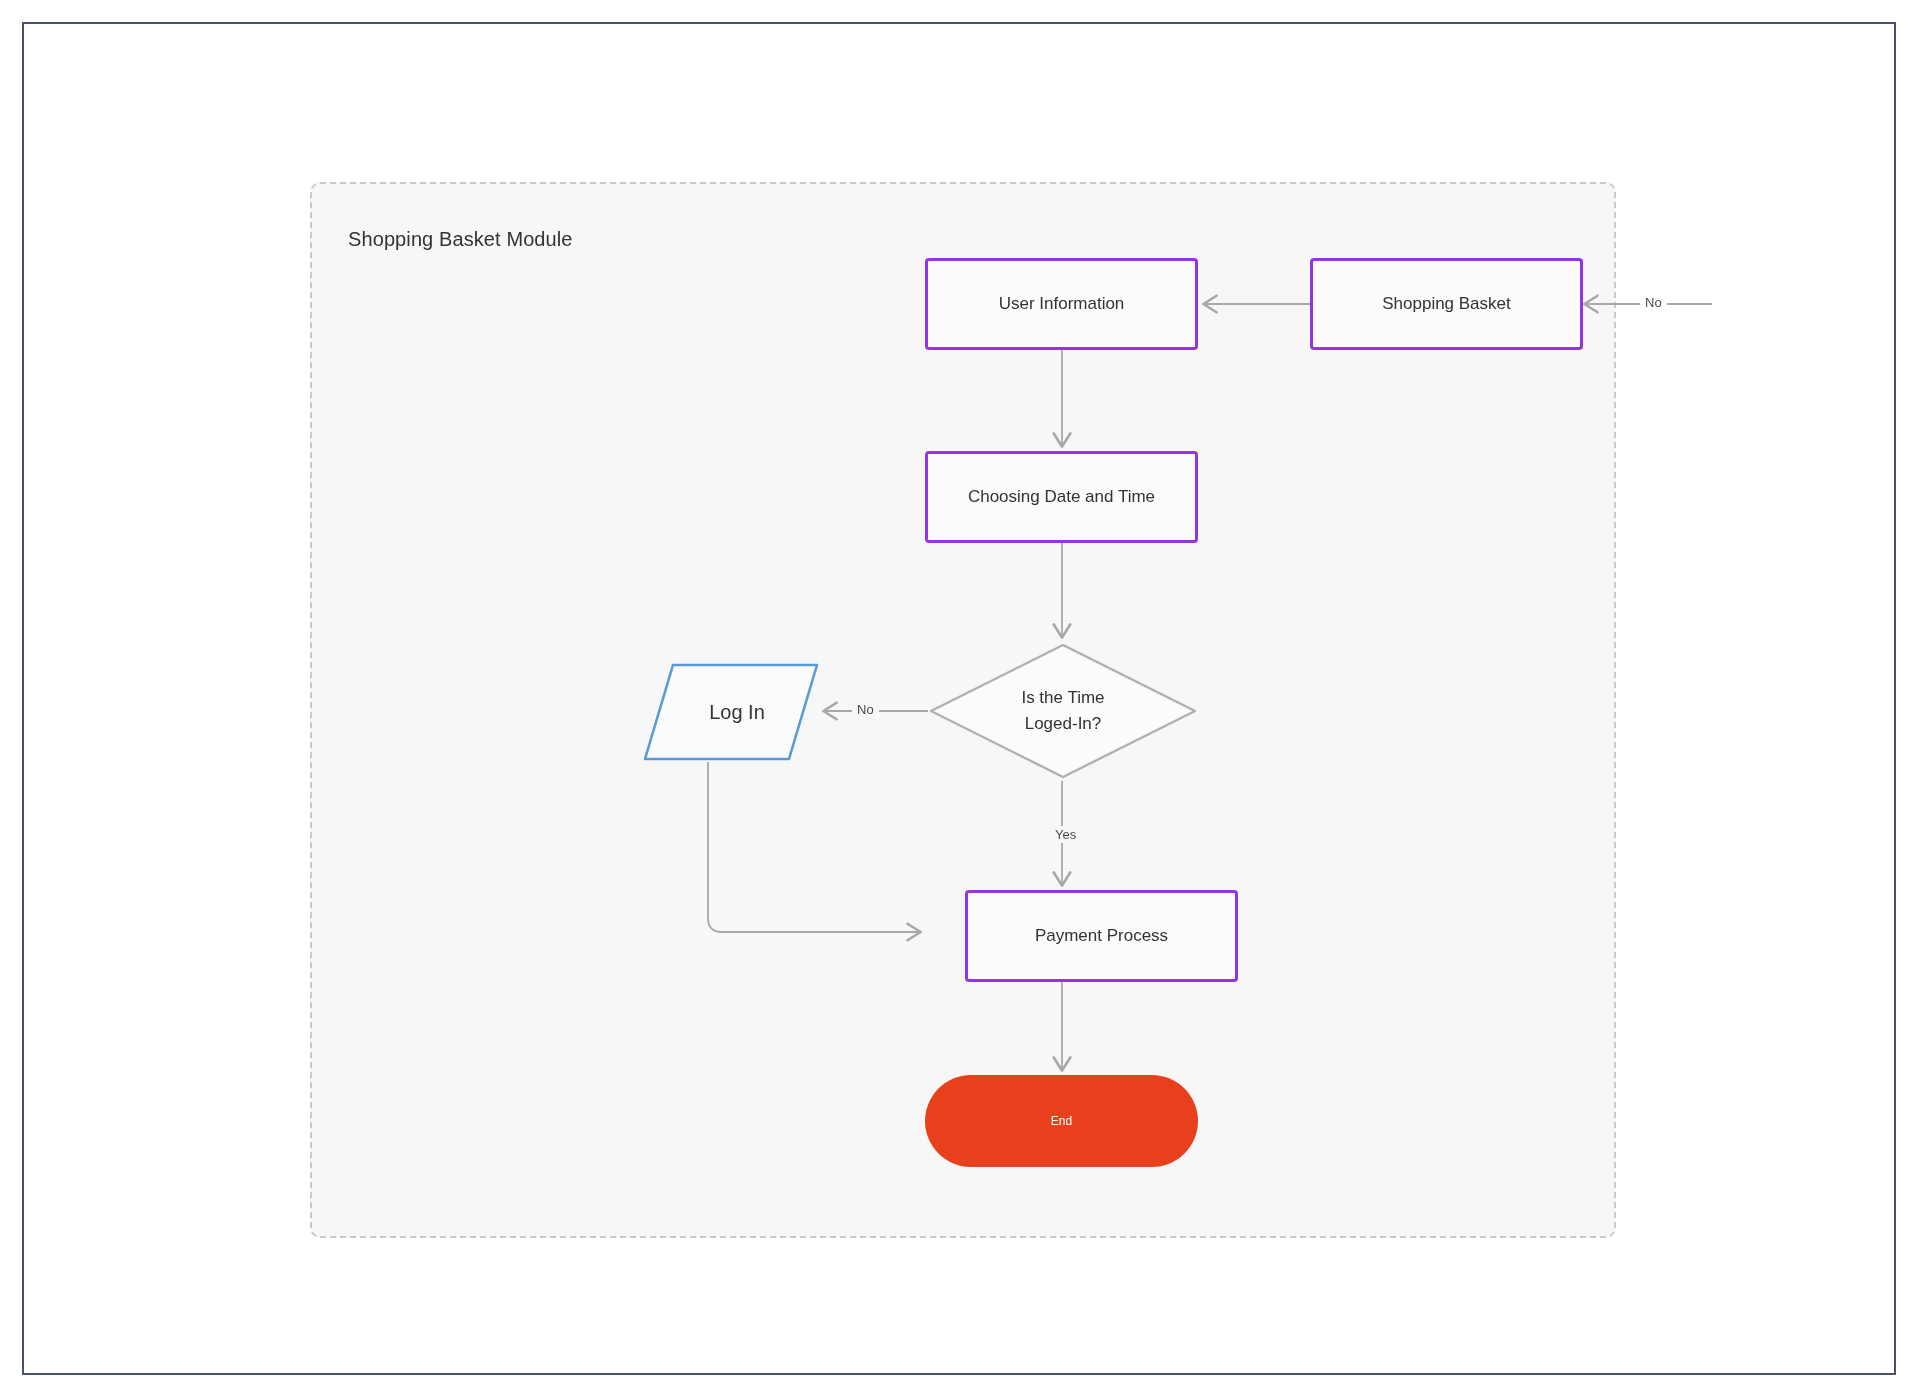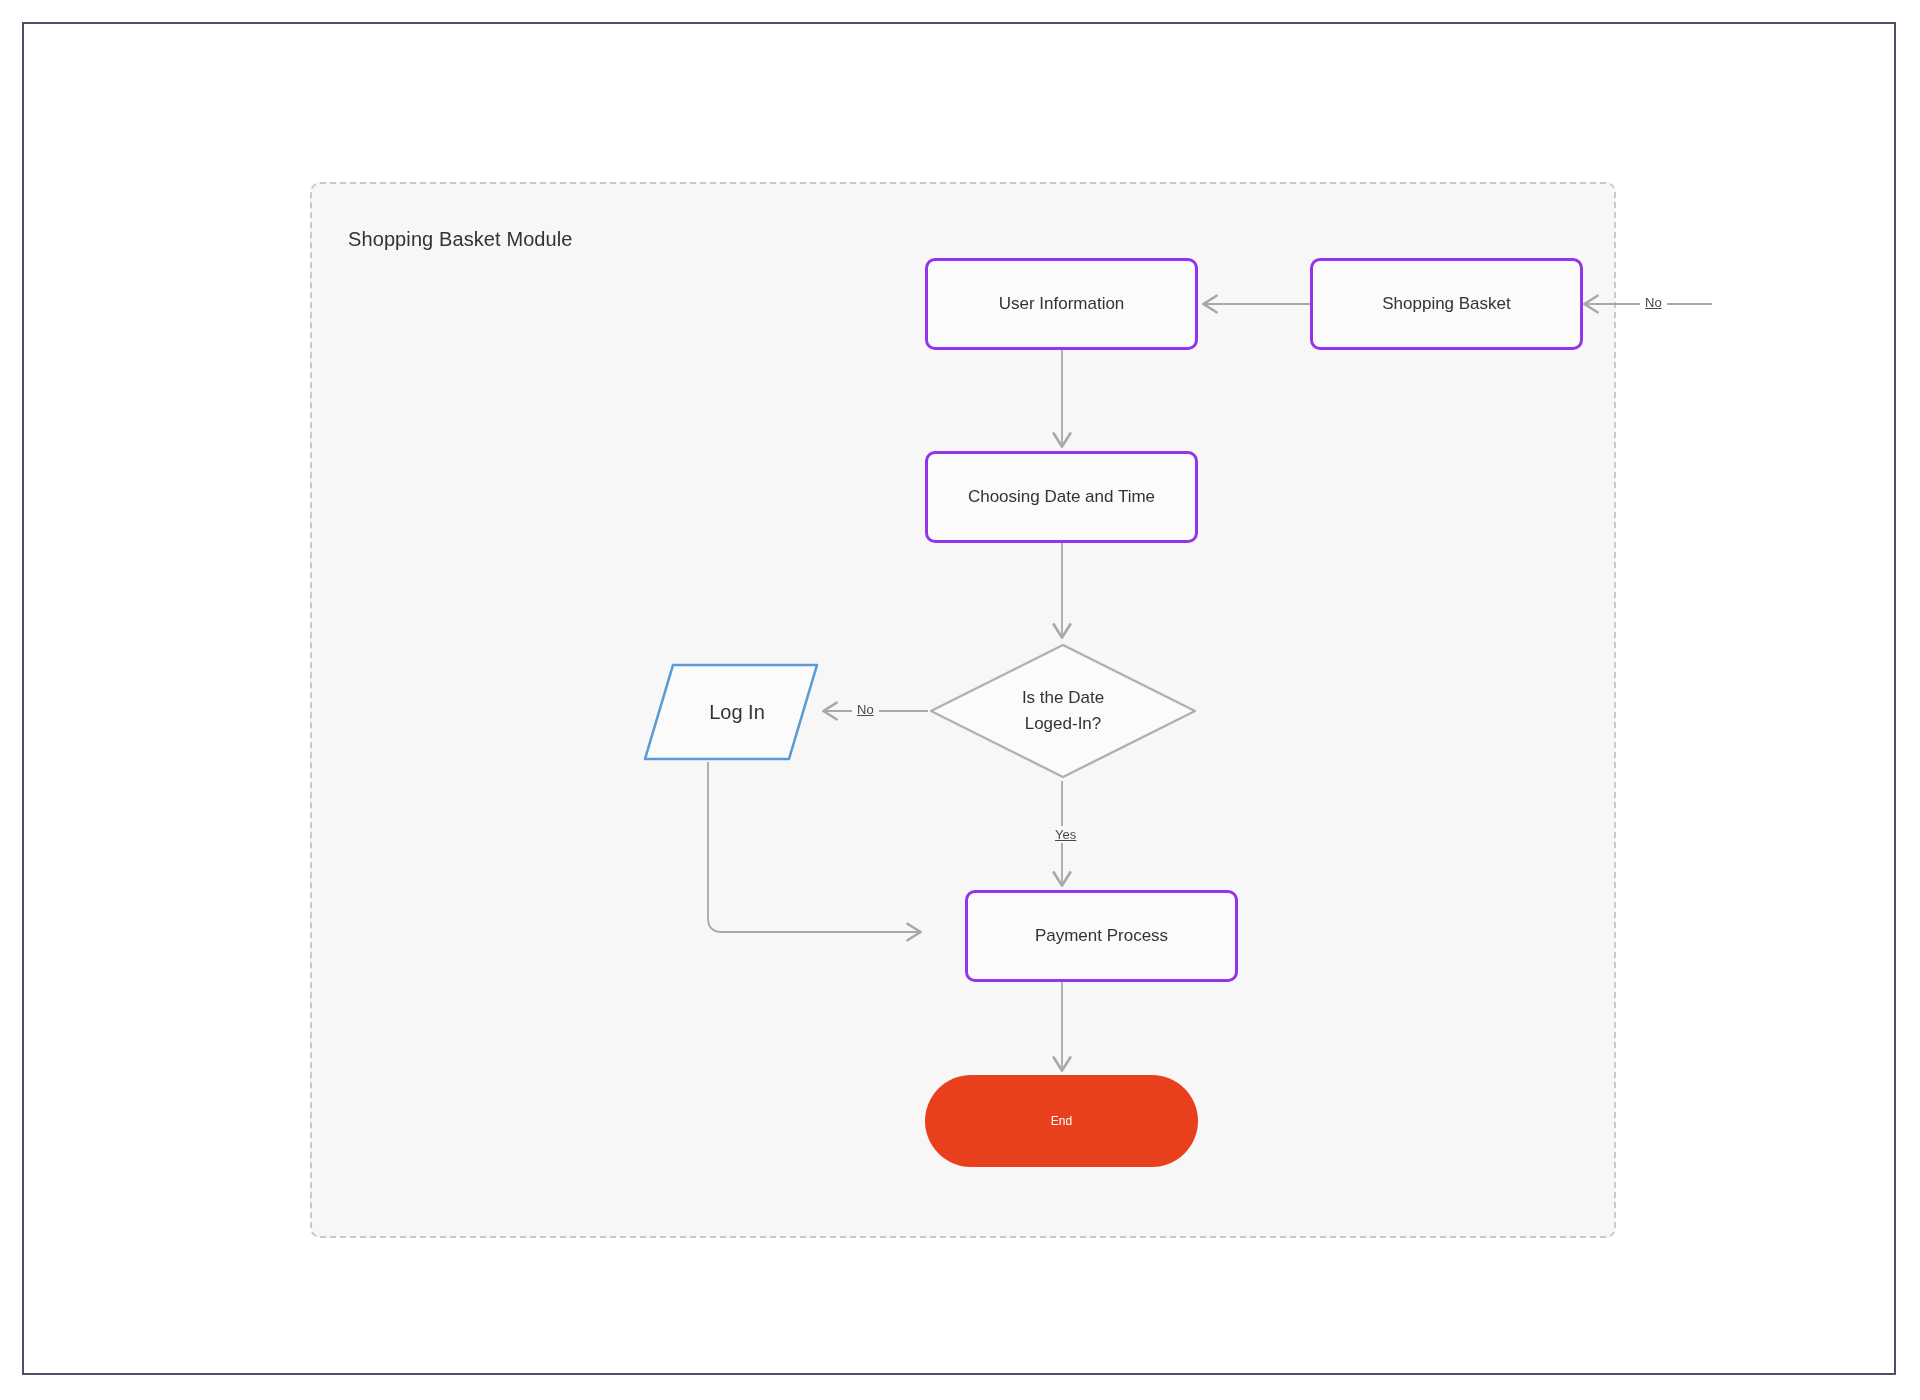--- a/index.html
+++ b/index.html
@@ -68,21 +68,21 @@
     justify-content: center;
     text-align: center;
     box-sizing: border-box;
   }
 
   
   .node-process {
     width: 273px;
     height: 92px;
     border: 3px solid #9333ea;
-    border-radius: 10px;
+    border-radius: 4px;
     background: #fbfbfb;
     font-size: 17px;
     color: #333333;
   }
 
   
   .node-decision {
     width: 270px;
     height: 138px;
   }
@@ -128,21 +128,20 @@
   }
 
   
   .edge-label {
     position: absolute;
     font-size: 13px;
     color: #4a4a4a;
     background: #f7f7f7;
     padding: 1px 5px;
     white-space: nowrap;
-    text-decoration: underline;
   }
   .edge-label.on-white {
     background: #ffffff;
   }
 </style>
 </head>
 <body>
 
 <div id="page-frame"></div>
 
@@ -207,21 +206,21 @@
 
 <div class="node node-process" style="left:925px; top:451px;">
   <span>Choosing Date and Time</span>
 </div>
 
 <div class="node node-decision" style="left:928px; top:642px;">
   <svg class="diamond-svg" width="270" height="138" viewBox="0 0 270 138" xmlns="http://www.w3.org/2000/svg">
     <polygon points="135,3 267,69 135,135 3,69" fill="#fbfbfb" stroke="#b0b0b0" stroke-width="2.4" stroke-linejoin="round"></polygon>
   </svg>
   <div class="diamond-label">
-    <div>Is the Date</div>
+    <div>Is the Time</div>
     <div>Loged-In?</div>
   </div>
 </div>
 
 <div class="node node-parallelogram" style="left:642px; top:662px;">
   <svg class="para-svg" width="178" height="100" viewBox="0 0 178 100" xmlns="http://www.w3.org/2000/svg">
     <polygon points="31,3 175,3 147,97 3,97" fill="#fbfbfb" stroke="#5b9bd5" stroke-width="2.6" stroke-linejoin="round"></polygon>
   </svg>
   <div class="para-label">Log In</div>
 </div>

